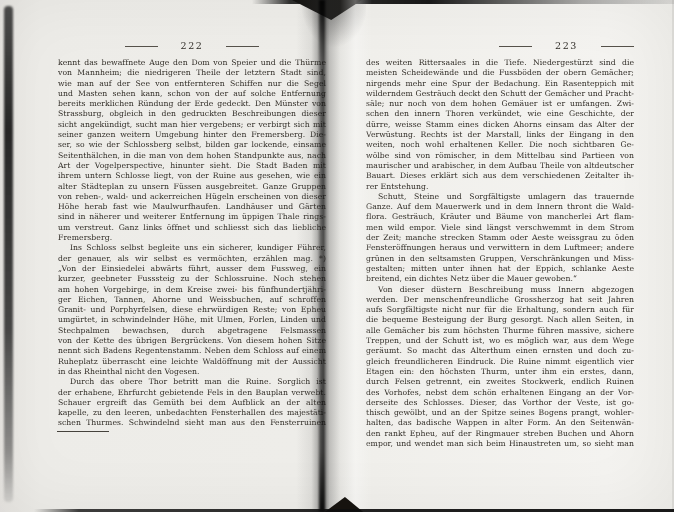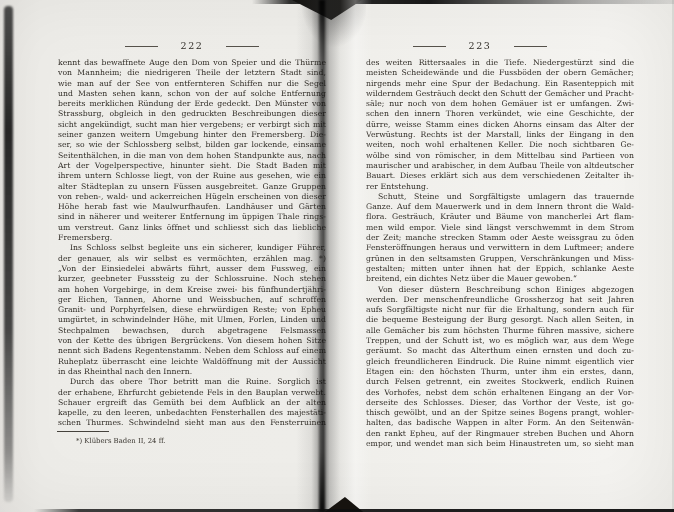--- a/index.html
+++ b/index.html
@@ -64,21 +64,21 @@
     position:absolute;right:0;top:0;width:2px;height:100%;
     background:rgba(0,0,0,.07);
   }
 
   
   .pagehead{
     position:absolute;top:40px;width:268px;height:12px;
     display:flex;align-items:center;justify-content:center;gap:23px;
   }
   .pagehead.left{left:58px;}
-  .pagehead.right{left:346px;}
+  .pagehead.right{left:366px;justify-content:flex-end;}
   .dash{width:33px;height:1px;background:#55514a;}
   .pagenum{
     font-size:9.5px;letter-spacing:1.6px;color:#2e2b26;line-height:12px;
   }
 
   
   .textblock{
     position:absolute;top:58px;width:268px;color:#312d27;
   }
   .textblock.left{left:58px;}
@@ -142,21 +142,21 @@
       <div class="line">„Von der Einsiedelei abwärts führt, ausser dem Fussweg, ein</div>
       <div class="line">kurzer, geebneter Fusssteig zu der Schlossruine. Noch stehen</div>
       <div class="line">am hohen Vorgebirge, in dem Kreise zwei- bis fünfhundertjähri-</div>
       <div class="line">ger Eichen, Tannen, Ahorne und Weissbuchen, auf schroffen</div>
       <div class="line">Granit- und Porphyrfelsen, diese ehrwürdigen Reste; von Epheu</div>
       <div class="line">umgürtet, in schwindelnder Höhe, mit Ulmen, Forlen, Linden und</div>
       <div class="line">Stechpalmen bewachsen, durch abgetragene Felsmassen geschieden</div>
       <div class="line">von der Kette des übrigen Bergrückens. Von diesem hohen Sitze</div>
       <div class="line">nennt sich Badens Regentenstamm. Neben dem Schloss auf einem</div>
       <div class="line">Ruheplatz überrascht eine leichte Waldöffnung mit der Aussicht</div>
-      <div class="line short">in das Rheinthal nach den Innern.</div>
+      <div class="line short">in das Rheinthal nicht den Vogesen.</div>
       <div class="line indent">Durch das obere Thor betritt man die Ruine. Sorglich ist</div>
       <div class="line">der erhabene, Ehrfurcht gebietende Fels in den Bauplan verwebt.</div>
       <div class="line">Schauer ergreift das Gemüth bei dem Aufblick an der alten Schloss-</div>
       <div class="line">kapelle, zu den leeren, unbedachten Fensterhallen des majestäti-</div>
       <div class="line">schen Thurmes. Schwindelnd sieht man aus den Fensterruinen</div>
     </div>
   <div class="textblock right">
       <div class="line">des weiten Rittersaales in die Tiefe. Niedergestürzt sind die</div>
       <div class="line">meisten Scheidewände und die Fussböden der obern Gemächer;</div>
       <div class="line">nirgends mehr eine Spur der Bedachung. Ein Rasenteppich mit</div>
@@ -172,40 +172,39 @@
       <div class="line short">rer Entstehung.</div>
       <div class="line indent">Schutt, Steine und Sorgfältigste umlagern das trauernde</div>
       <div class="line">Ganze. Auf dem Mauerwerk und in dem Innern thront die Wald-</div>
       <div class="line">flora. Gesträuch, Kräuter und Bäume von mancherlei Art flam-</div>
       <div class="line">men wild empor. Viele sind längst verschwemmt in dem Strom</div>
       <div class="line">der Zeit; manche strecken Stamm oder Aeste weissgrau zu öden</div>
       <div class="line">Fensteröffnungen heraus und verwittern in dem Luftmeer; andere</div>
       <div class="line">grünen in den seltsamsten Gruppen, Verschränkungen und Miss-</div>
       <div class="line">gestalten; mitten unter ihnen hat der Eppich, schlanke Aeste</div>
       <div class="line short">breitend, ein dichtes Netz über die Mauer gewoben.“</div>
-      <div class="line indent">Von dieser düstern Beschreibung schon Einiges abgezogen</div>
+      <div class="line indent">Von dieser düstern Beschreibung muss Innern abgezogen</div>
       <div class="line">werden. Der menschenfreundliche Grossherzog hat seit Jahren</div>
       <div class="line">aufs Sorgfältigste nicht nur für die Erhaltung, sondern auch für</div>
       <div class="line">die bequeme Besteigung der Burg gesorgt. Nach allen Seiten, in</div>
       <div class="line">alle Gemächer bis zum höchsten Thurme führen massive, sichere</div>
       <div class="line">Treppen, und der Schutt ist, wo es möglich war, aus dem Wege</div>
       <div class="line">geräumt. So macht das Alterthum einen ernsten und doch zu-</div>
       <div class="line">gleich freundlicheren Eindruck. Die Ruine nimmt eigentlich vier</div>
       <div class="line">Etagen ein: den höchsten Thurm, unter ihm ein erstes, dann,</div>
       <div class="line">durch Felsen getrennt, ein zweites Stockwerk, endlich Ruinen</div>
       <div class="line">des Vorhofes, nebst dem schön erhaltenen Eingang an der Vor-</div>
       <div class="line">derseite des Schlosses. Dieser, das Vorthor der Veste, ist go-</div>
       <div class="line">thisch gewölbt, und an der Spitze seines Bogens prangt, wohler-</div>
       <div class="line">halten, das badische Wappen in alter Form. An den Seitenwän-</div>
       <div class="line">den rankt Epheu, auf der Ringmauer streben Buchen und Ahorn</div>
       <div class="line">empor, und wendet man sich beim Hinaustreten um, so sieht man</div>
     </div>
 
   <div class="footnote-rule"></div>
-  <div class="footnote">*) Klübers Baden II, 24 ff.</div>
 
   <div class="edge-left"></div>
   <div class="edge-top"></div>
   <div class="spine-smear"></div>
   <div class="spine-wedge"></div>
   <div class="gutter"></div>
   <div class="gutter-line"></div>
   <div class="bottom-wedge"></div>
   <div class="edge-bottom"></div>
   <div class="edge-right"></div>

